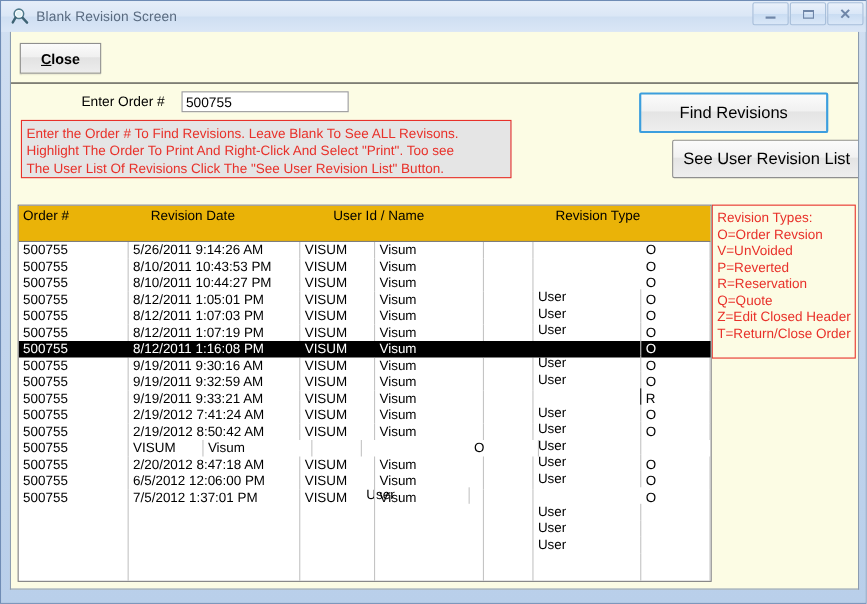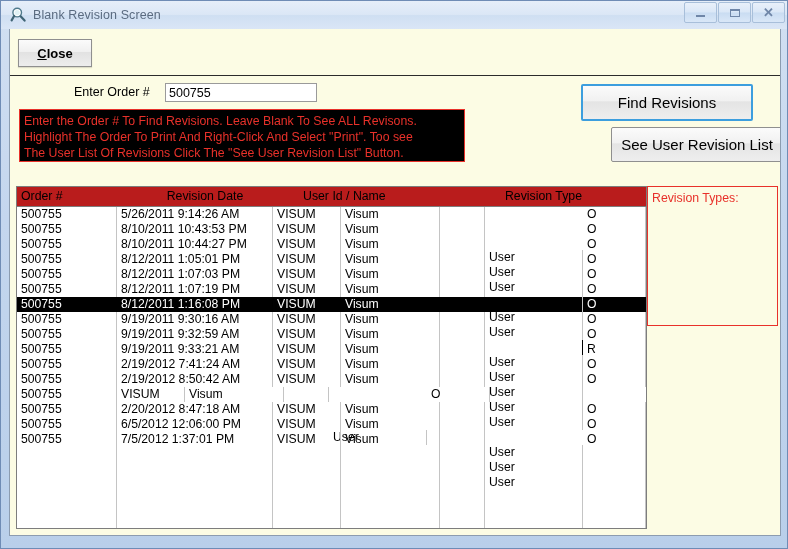--- a/index.html
+++ b/index.html
@@ -140,21 +140,21 @@
     outline: none;
   }
   
   #instructions {
     position: absolute;
     left: 9px;
     top: 80px;
     width: 446px;
     height: 53px;
     border: 1px solid #e8312a;
-    background: #000000;
+    background: #e5e5e5;
     box-sizing: border-box;
     padding: 3px 4px 0 4px;
     color: #e8312a;
     font-size: 12.3px;
     line-height: 16px;
   }
   
   .right-btn {
     position: absolute;
     background: linear-gradient(to bottom, #fbfbfb 0%, #f1f1f1 45%, #e4e4e4 48%, #eeeeee 100%);
@@ -206,22 +206,22 @@
     top: 157px;
     width: 631px;
     height: 343px;
     border: 1px solid #7d7d7d;
     background: #ffffff;
     box-sizing: border-box;
     overflow: hidden;
   }
   #grid-header {
     display: flex;
-    height: 20px;
-    background: #b91c1c;
+    height: 33px;
+    background: #eab308;
     border-bottom: 1px solid #7d7d7d;
     box-sizing: border-box;
   }
   #grid-header .hcell {
     font-size: 12.3px;
     color: #000;
     line-height: 19px;
     box-sizing: border-box;
     padding-left: 4px;
     overflow: hidden;
@@ -263,21 +263,21 @@
   }
   
   .c0 { width: 100px; }
   .c1 { width: 156px; }
   .c2 { width: 68px; }
   .c3 { width: 99px; }
   .c4 { width: 45px; }
   .c5 { width: 98px; margin-top: 43px; }
   .c6 { width: 63px; }
   .hc0 { width: 100px; }
-  .hc1 { width: 156px; text-align: center; padding-left: 20px !important; }
+  .hc1 { width: 156px; text-align: left; padding-left: 20px !important; }
   .hc2 { width: 167px; text-align: left; padding-left: 30px !important; }
   .hc3 { width: 206px; text-align: center; padding-right: 3px; }
 </style>
 </head>
 <body>
 
 <div id="app-window">
 
   <div id="titlebar">
     <svg id="title-icon" viewBox="0 0 18 18">
@@ -320,20 +320,29 @@
 
     <div class="right-btn" id="find-revisions-button">
       <span>Find Revisions</span>
     </div>
     <div class="right-btn" id="see-user-revision-list-button">
       <span>See User Revision List</span>
     </div>
 
     <div id="legend">
       <div>Revision Types:</div>
+      <div id="legend-entries">
+          <div>O=Order Revsion</div>
+          <div>V=UnVoided</div>
+          <div>P=Reverted</div>
+          <div>R=Reservation</div>
+          <div>Q=Quote</div>
+          <div>Z=Edit Closed Header</div>
+          <div>T=Return/Close Order</div>
+        </div>
     </div>
 
     <div id="grid">
       <div id="grid-header">
         <div class="hcell hc0">Order #</div>
         <div class="hcell hc1">Revision Date</div>
         <div class="hcell hc2">User Id / Name</div>
         <div class="hcell hc3">Revision Type</div>
       </div>
       <div id="grid-body">

